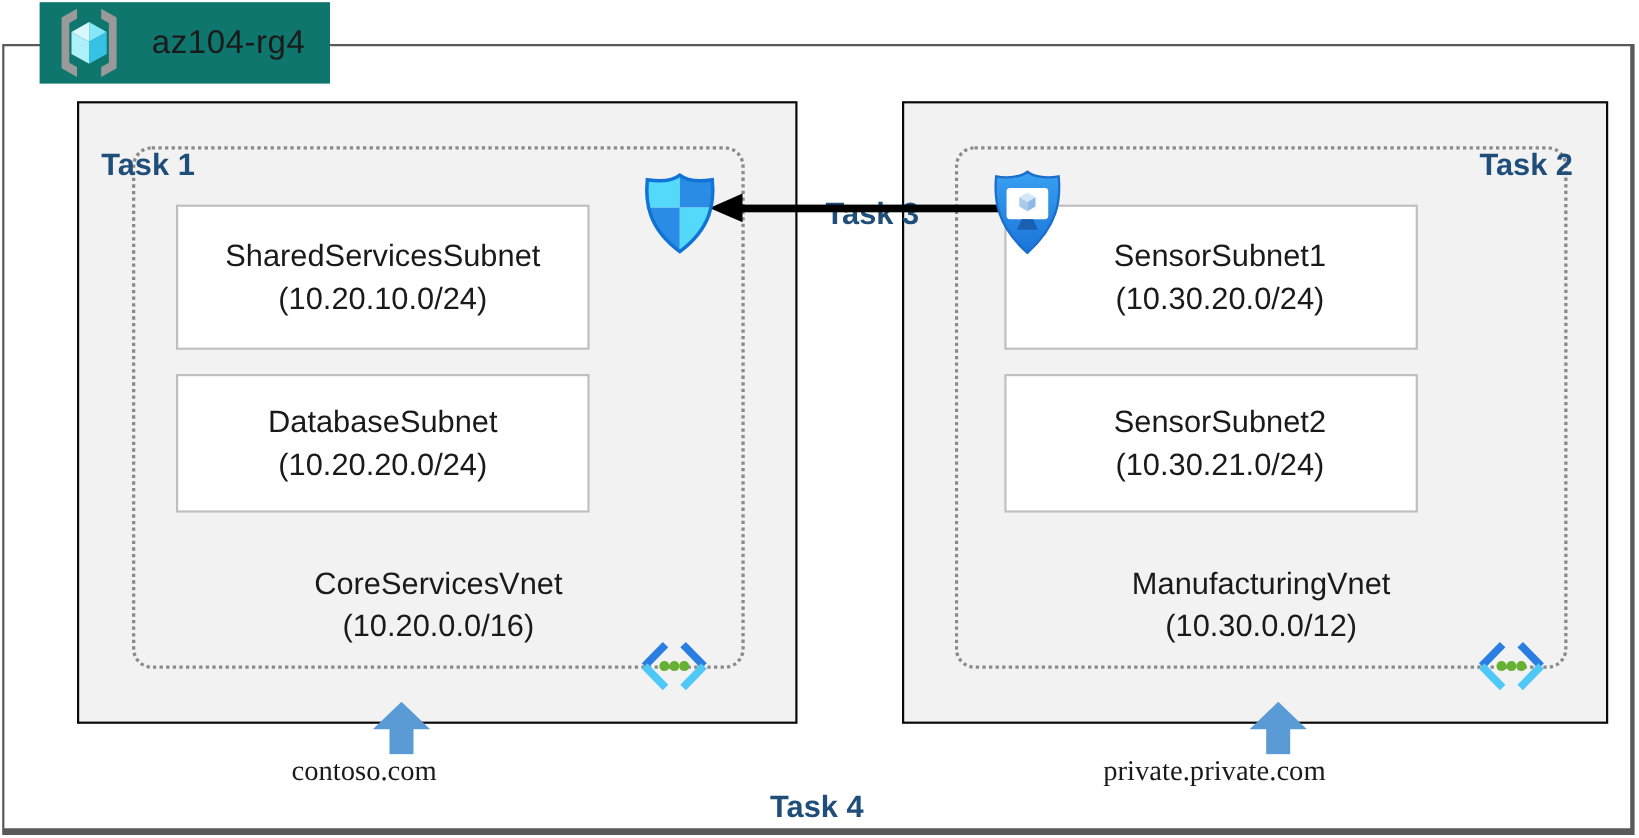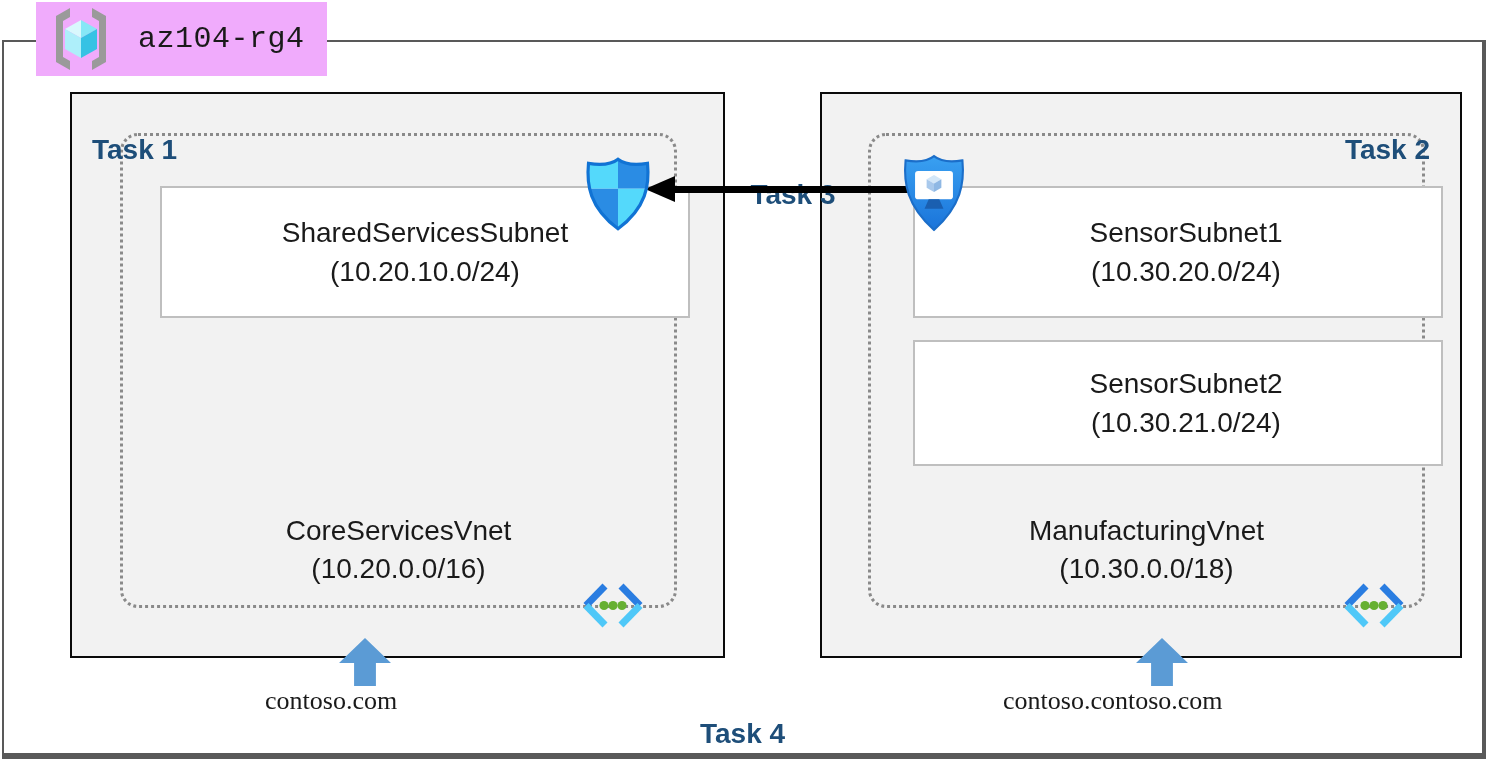--- a/index.html
+++ b/index.html
@@ -7,22 +7,22 @@
     position:relative;width:1490px;height:762px;background:#fff;overflow:hidden;
     font-family:"Liberation Sans",sans-serif;color:#1a1a1a;
   }
   
   .outer-frame{
     position:absolute;left:2px;top:40px;width:1484px;height:719px;
     box-sizing:border-box;border:2px solid #595959;
     border-right-width:4px;border-bottom-width:6px;
   }
   .legend{
-    position:absolute;left:36px;top:2px;height:74px;background:#f0abfc;z-index:6;
-    display:flex;align-items:center;gap:20px;padding:0 22px 0 8px;font-family:Liberation Mono, monospace;
+    position:absolute;left:36px;top:2px;height:74px;background:#0f766e;z-index:6;
+    display:flex;align-items:center;gap:20px;padding:0 22px 0 8px;
   }
   .legend .rg-name{font-size:30px;color:#1a1a1a;letter-spacing:0.5px;}
   
   .vnet-box{
     position:absolute;top:92px;height:566px;box-sizing:border-box;
     background:#F2F2F2;border:2px solid #0a0a0a;z-index:1;
   }
   .vnet-box.left{left:70px;width:655px;}
   .vnet-box.right{left:820px;width:642px;}
   .task-label{
@@ -34,21 +34,21 @@
   .task-label.t4{left:700px;width:130px;top:682px;}
   
   .dotted{
     position:absolute;top:133px;width:557px;height:475px;box-sizing:border-box;
     border:3px dotted #8a8a8a;border-radius:18px;z-index:1;
   }
   .dotted.left{left:120px;}
   .dotted.right{left:868px;}
   
   .subnet{
-    position:absolute;width:530px;box-sizing:border-box;background:#fff;
+    position:absolute;width:376px;box-sizing:border-box;background:#fff;
     border:2px solid #BFBFBF;display:flex;flex-direction:column;
     align-items:center;justify-content:center;z-index:2;
     font-size:28px;line-height:1.4;text-align:center;
   }
   .subnet.s1{top:186px;height:132px;}
   .subnet.s2{top:340px;height:126px;}
   .subnet.col-l{left:160px;}
   .subnet.col-r{left:913px;padding-left:16px;}
   
   .vnet-caption{
@@ -106,40 +106,44 @@
   </div>
 
   <div class="vnet-box left"></div>
   <div class="task-label t1">Task 1</div>
   <div class="dotted left"></div>
 
   <div class="subnet col-l s1">
     <div>SharedServicesSubnet</div>
     <div>(10.20.10.0/24)</div>
   </div>
+  <div class="subnet col-l s2">
+    <div>DatabaseSubnet</div>
+    <div>(10.20.20.0/24)</div>
+  </div>
   <div class="vnet-caption left">
     <div>CoreServicesVnet</div>
     <div>(10.20.0.0/16)</div>
   </div>
 
   <div class="vnet-box right"></div>
   <div class="task-label t2">Task 2</div>
   <div class="dotted right"></div>
 
   <div class="subnet col-r s1">
     <div>SensorSubnet1</div>
     <div>(10.30.20.0/24)</div>
   </div>
   <div class="subnet col-r s2">
     <div>SensorSubnet2</div>
     <div>(10.30.21.0/24)</div>
   </div>
   <div class="vnet-caption right">
     <div>ManufacturingVnet</div>
-    <div>(10.30.0.0/18)</div>
+    <div>(10.30.0.0/12)</div>
   </div>
 
   <span class="icon vnet-icon left">
     <svg width="72" height="46" viewBox="0 0 66 46">
       <path d="M25 3 L6 22.5" stroke="#2a7de1" stroke-width="7" fill="none"></path>
       <path d="M6 22.5 L25 42" stroke="#4fc8f8" stroke-width="7" fill="none"></path>
       <path d="M41 3 L60 22.5" stroke="#2a7de1" stroke-width="7" fill="none"></path>
       <path d="M60 22.5 L41 42" stroke="#4fc8f8" stroke-width="7" fill="none"></path>
       <circle cx="24" cy="22.5" r="4.6" fill="#66b032"></circle>
       <circle cx="33" cy="22.5" r="4.6" fill="#66b032"></circle>
@@ -193,15 +197,15 @@
   </span>
 
   <div class="task-label t3">Task 3</div>
   <div class="t3-line"></div>
   <div class="t3-head"></div>
 
   <div class="up-arrow left"></div>
   <div class="up-arrow right"></div>
   <div class="dns-label left">contoso.com</div>
   <div class="task-label t4">Task 4</div>
-  <div class="dns-label right">contoso.contoso.com</div>
+  <div class="dns-label right">private.private.com</div>
 
 </div>
 
 </body></html>

